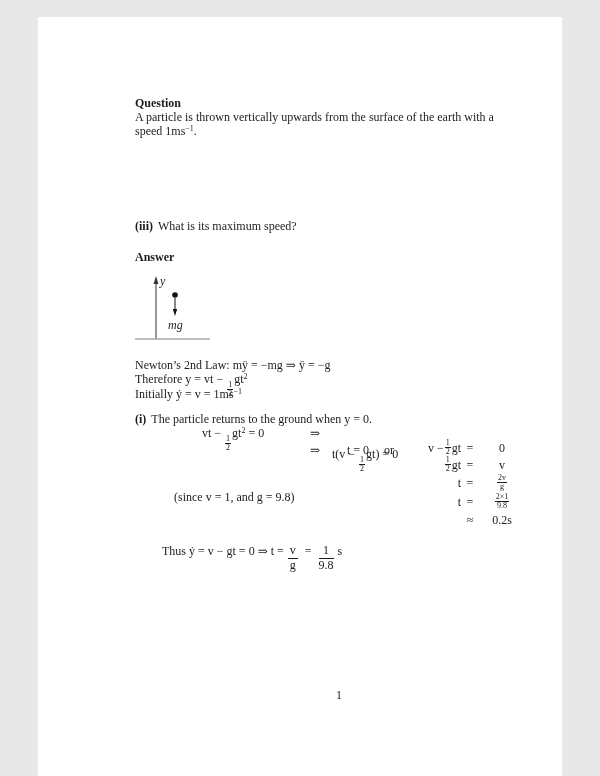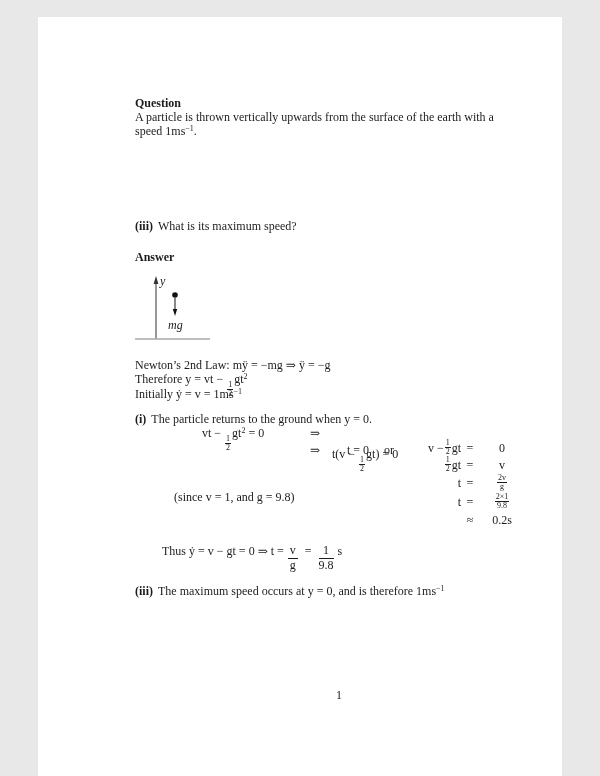--- a/index.html
+++ b/index.html
@@ -154,17 +154,16 @@
         <span class="dden m">g</span>
       </span>
     <span class="rel">=</span>
     <span class="dfrac">
         <span class="dnum">1</span>
         <span class="dden">9.8</span>
       </span>
     <span class="m">s</span>
   </div>
 
-  <div class="abs item" style="top:567px"><span class="lbl">(iii)</span><span>The maximum speed occurs at </span><span class="m">y = 0</span><span>, and is therefore </span><span>1ms</span><sup>−1</sup></div>
 
   <div class="abs pageno" style="top:671px">1</div>
 
 </div>
 
 </body></html>

